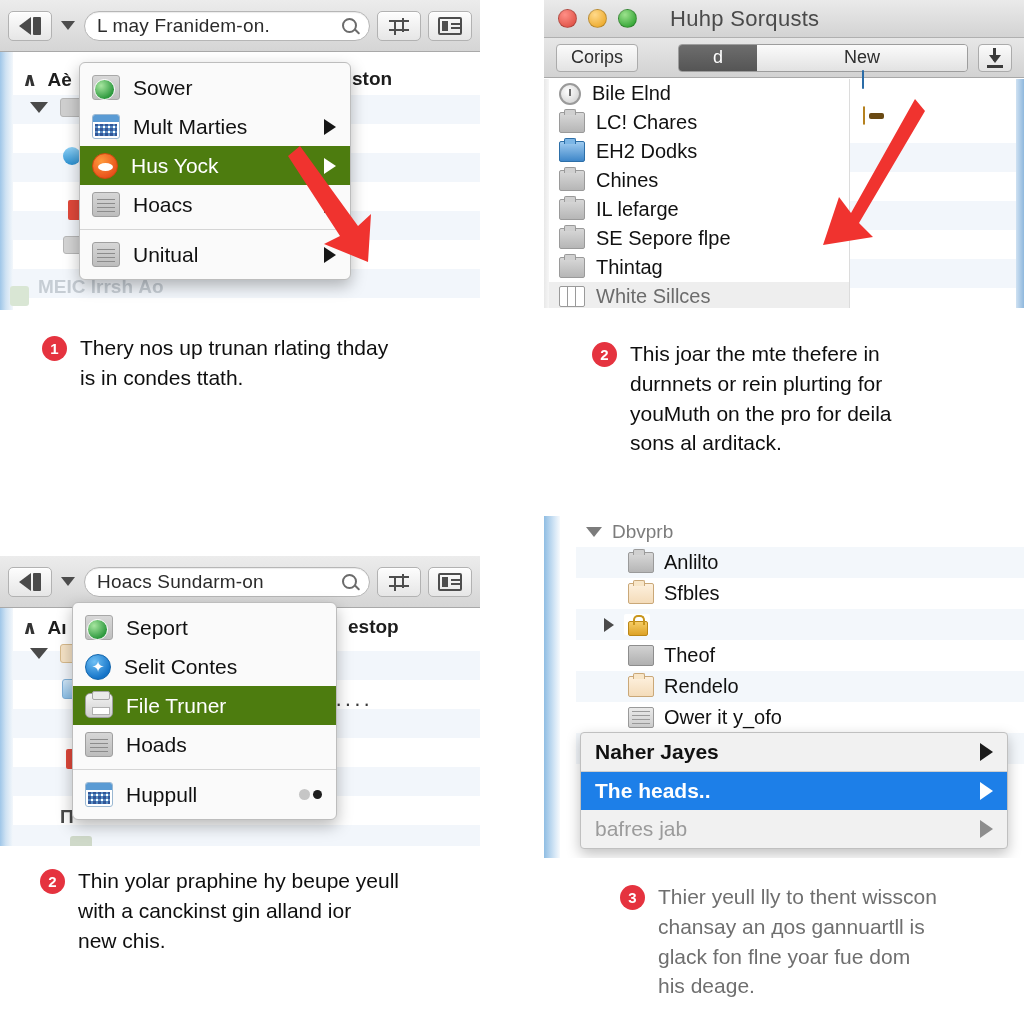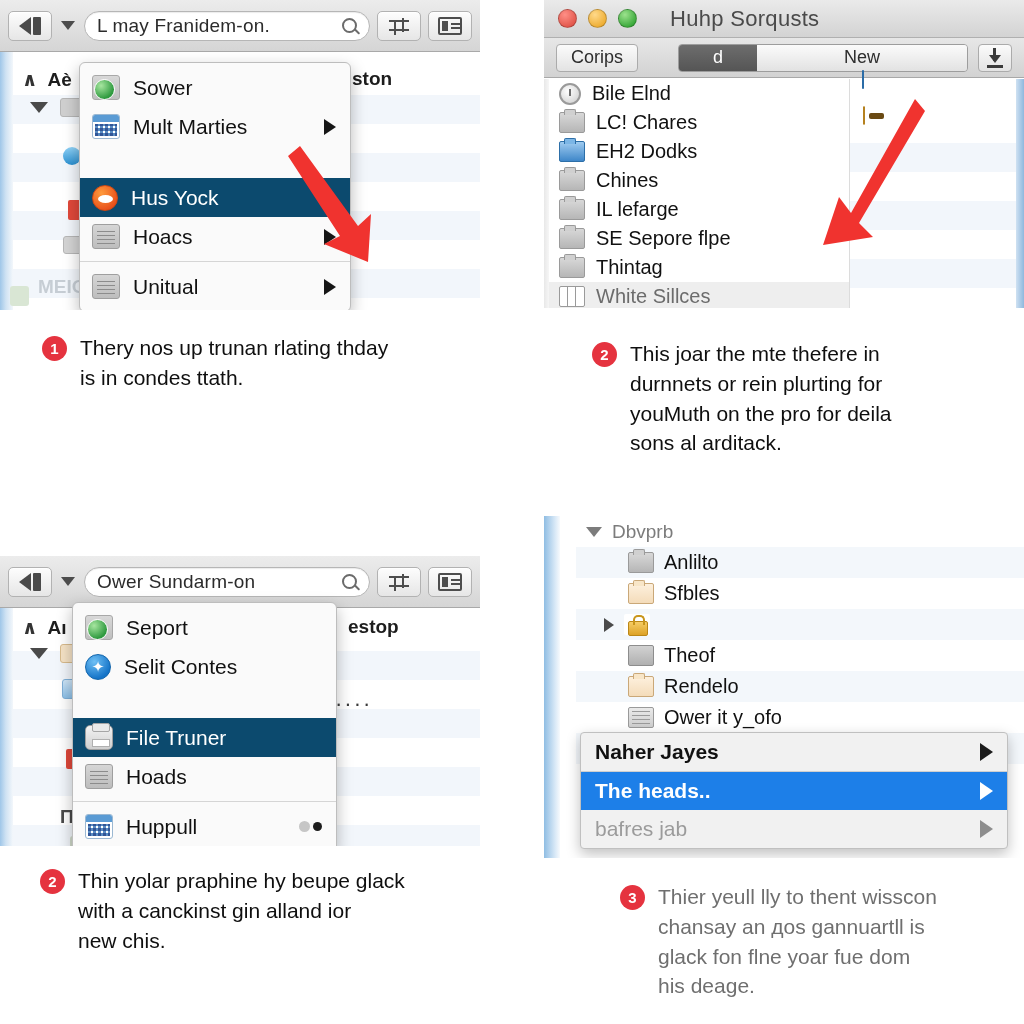--- a/index.html
+++ b/index.html
@@ -124,21 +124,21 @@
   }
   .mi {
     display: flex; align-items: center;
     height: 39px;
     padding: 0 14px 0 12px;
     gap: 13px;
     font-size: 21px;
     color: #111;
     white-space: nowrap;
   }
-  .mi.sel { background: #0c4a6e; color: #fff; margin-top: 32px; }
+  .mi.sel { background: #4d7c0f; color: #fff; }
   .mi .label { flex: 1 1 auto; }
   .mi .arrow {
     width: 0; height: 0;
     border-top: 8px solid transparent;
     border-bottom: 8px solid transparent;
     border-left: 12px solid #161616;
   }
   .mi.sel .arrow { border-left-color: #fff; }
   .msep { height: 1px; background: #d5d5d5; margin: 5px 0; }
 
@@ -624,21 +624,21 @@
 
     <div class="toolbar" style="position:absolute; left:0; top:40px; width:480px;">
       <div class="tb-btn">
         <span class="back-glyph">
           <span class="tri"></span>
             <span class="bar"></span>
         </span>
       </div>
       <div class="caret-down"></div>
       <div class="searchfield">
-        <span class="txt">Ower Sundarm-on</span>
+        <span class="txt">Hoacs Sundarm-on</span>
         <span class="mag"></span>
       </div>
       <div class="tb-btn">
         <span class="ico-sliders">
           <i></i>
             <i></i>
             <i class="k"></i>
             <i class="k2"></i>
         </span>
       </div>
@@ -740,21 +740,21 @@
           <span class="label">bafres jab</span>
           <span class="arrow"></span>
         </div>
       </div>
     </div>
   </div>
 
   <div class="caption" style="left:40px; top:866px; width:430px;">
     <div class="badge">2</div>
     <div class="cap-text">
-      <div>Thin yolar praphine hy beupe glack</div>
+      <div>Thin yolar praphine hy beupe yeull</div>
       <div>with a canckinst gin alland ior</div>
       <div>new chis.</div>
     </div>
   </div>
 
   <div class="caption" style="left:620px; top:882px; width:394px;">
     <div class="badge">3</div>
     <div class="cap-text muted">
       <div>Thier yeull lly to thent wisscon</div>
       <div>chansay an дoѕ gannuartll is</div>

